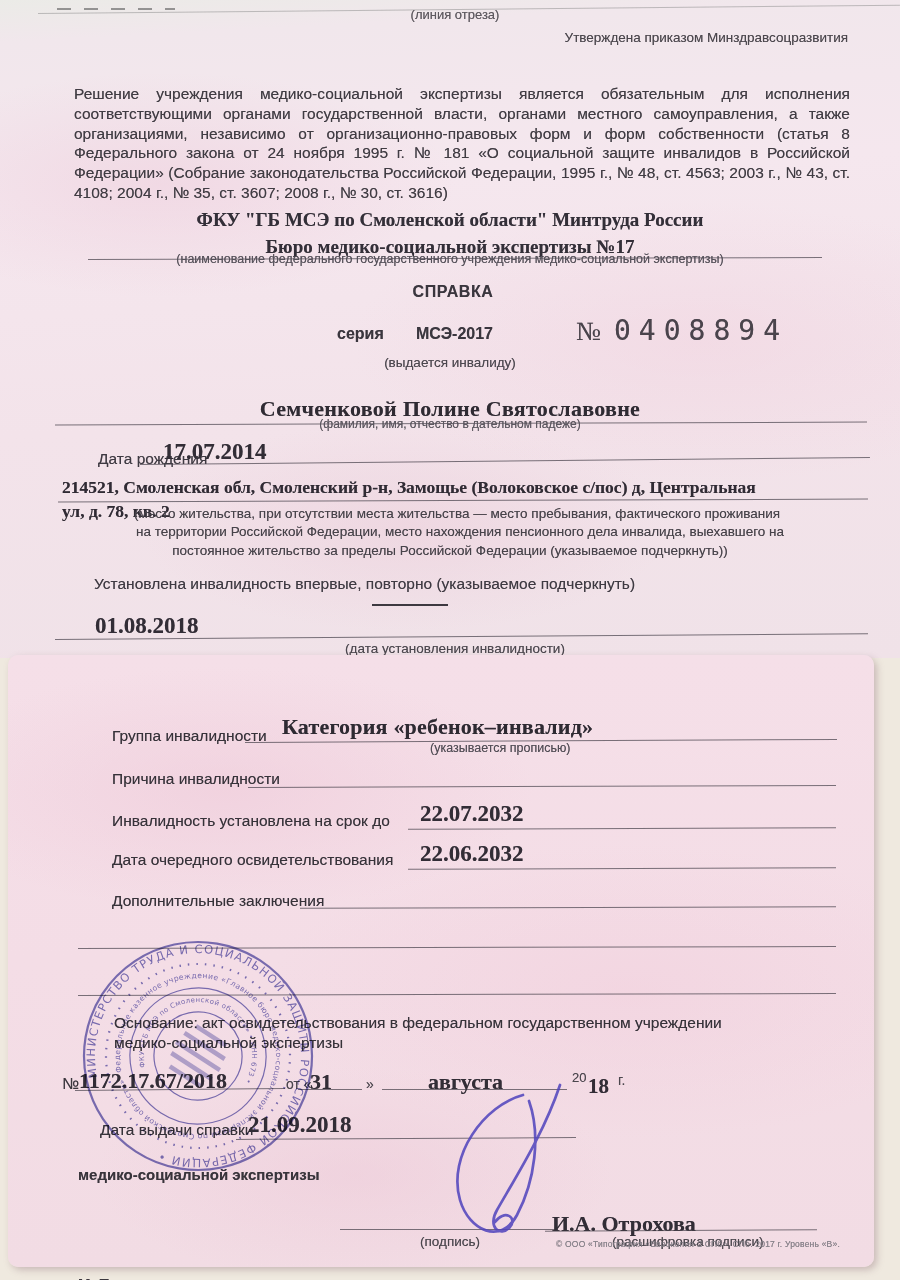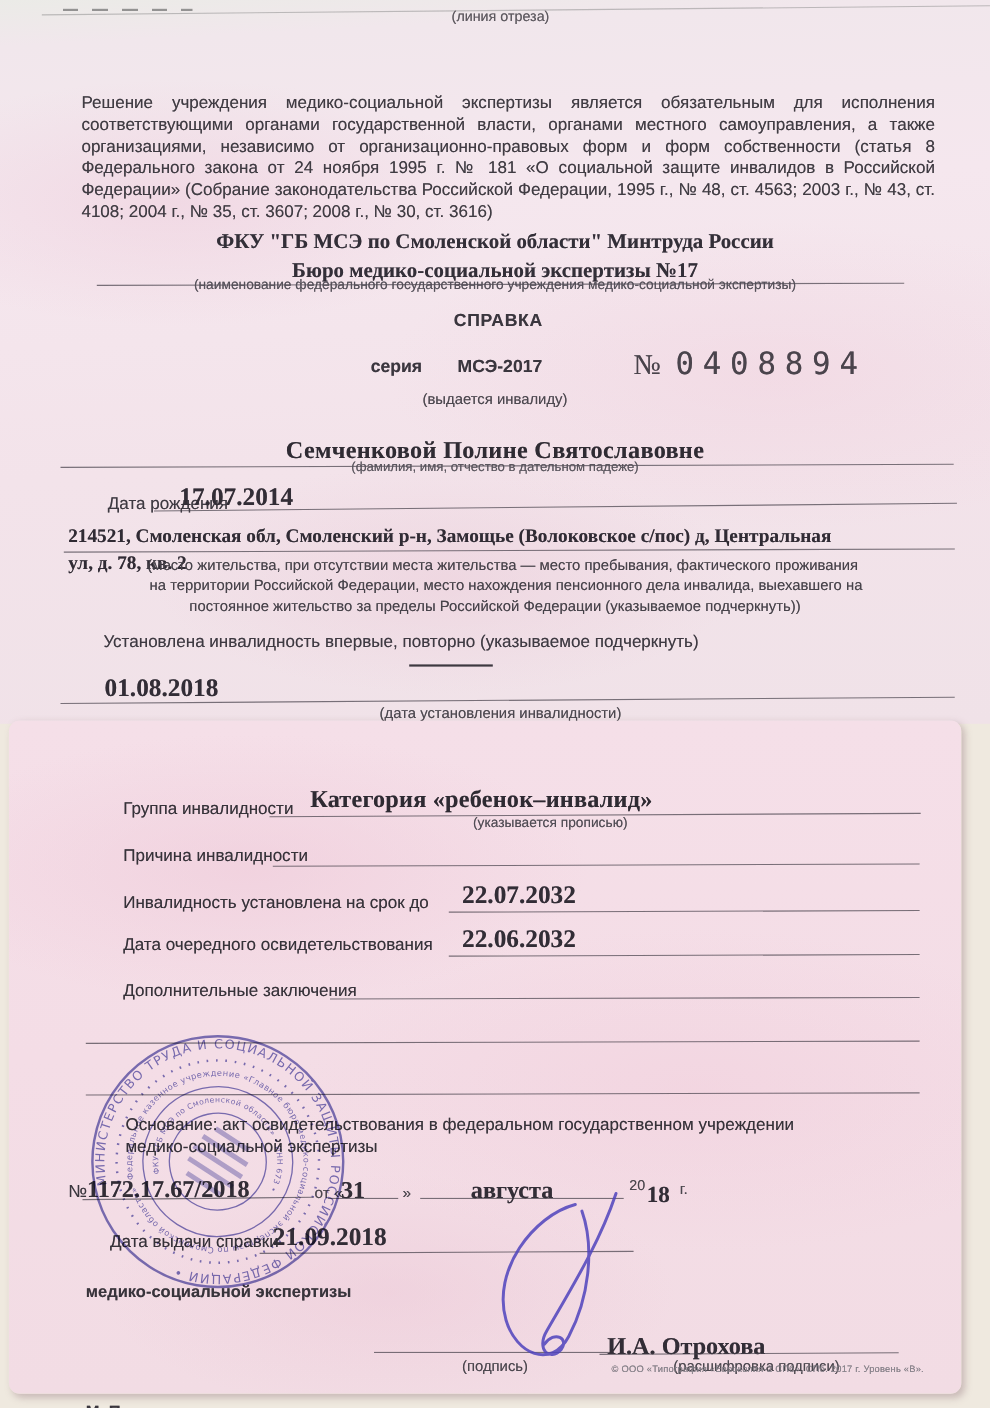--- a/index.html
+++ b/index.html
@@ -36,20 +36,21 @@
 
 <div id="top-half" class="abs"></div>
 
 <div class="abs" style="left:38px;top:13px;width:862px;height:1px;background:#8f8f8f;opacity:.55;transform:rotate(-.55deg);transform-origin:left;"></div>
 <div class="abs" style="left:57px;top:8px;width:118px;height:2px;opacity:.7;
             background:repeating-linear-gradient(90deg,#6d6d6d 0 14px,transparent 14px 27px);"></div>
 
 <div class="abs sans txt cap center" style="left:305px;top:7px;width:300px;color:#5d595f;">(линия отреза)</div>
 
 <div class="abs sans txt" style="left:480px;top:29px;width:368px;text-align:right;font-size:13.5px;line-height:18.5px;color:#4b474d;">
+  <div>Утверждена приказом Минздравсоцразвития</div>
 </div>
 
 <div class="abs sans ink" style="left:74px;top:84px;width:776px;font-size:15.5px;line-height:19.8px;text-align:justify;
             color:#403c43;text-shadow:0 0 .6px rgba(64,60,67,.6);">Решение учреждения медико-социальной экспертизы является обязательным для исполнения соответствующими органами государственной власти, органами местного самоуправления, а также организациями, независимо от организационно-правовых форм и форм собственности (статья 8 Федерального закона от 24 ноября 1995 г. № 181 «О социальной защите инвалидов в Российской Федерации» (Собрание законодательства Российской Федерации, 1995 г., № 48, ст. 4563; 2003 г., № 43, ст. 4108; 2004 г., № 35, ст. 3607; 2008 г., № 30, ст. 3616)</div>
 
 <div class="abs serif txt center" style="left:0;top:209px;width:900px;font-size:19px;font-weight:bold;color:#332f38;">ФКУ "ГБ МСЭ по Смоленской области" Минтруда России</div>
 <div class="abs serif txt center" style="left:0;top:236px;width:900px;font-size:19px;font-weight:bold;color:#332f38;">Бюро медико-социальной экспертизы №17</div>
 <div class="fill-line" style="left:88px;top:258px;width:734px;transform:rotate(-.15deg);"></div>
 <div class="abs sans txt center" style="left:0;top:252px;width:900px;font-size:12.5px;color:#55515a;">(наименование федерального государственного учреждения медико-социальной экспертизы)</div>
 

